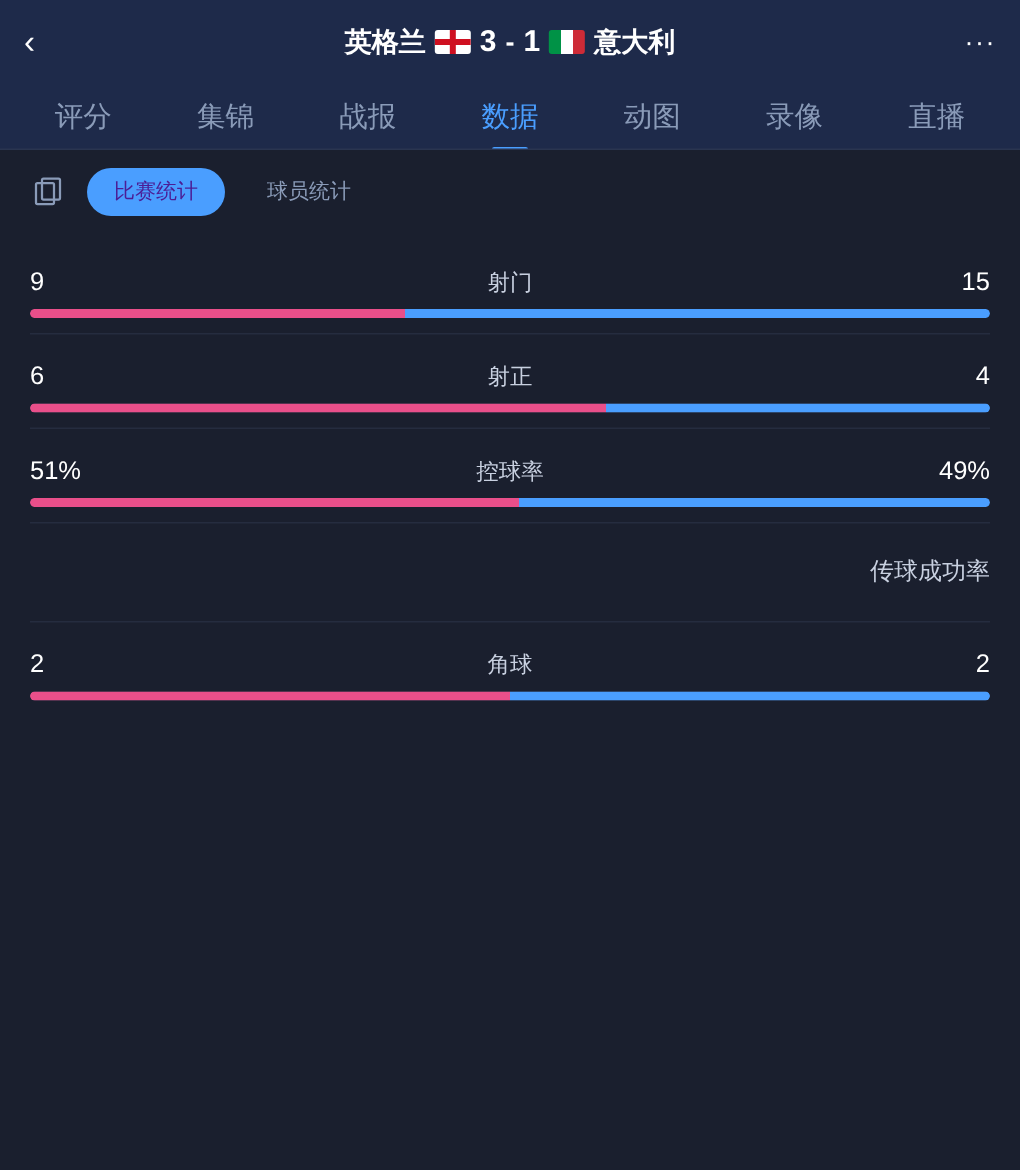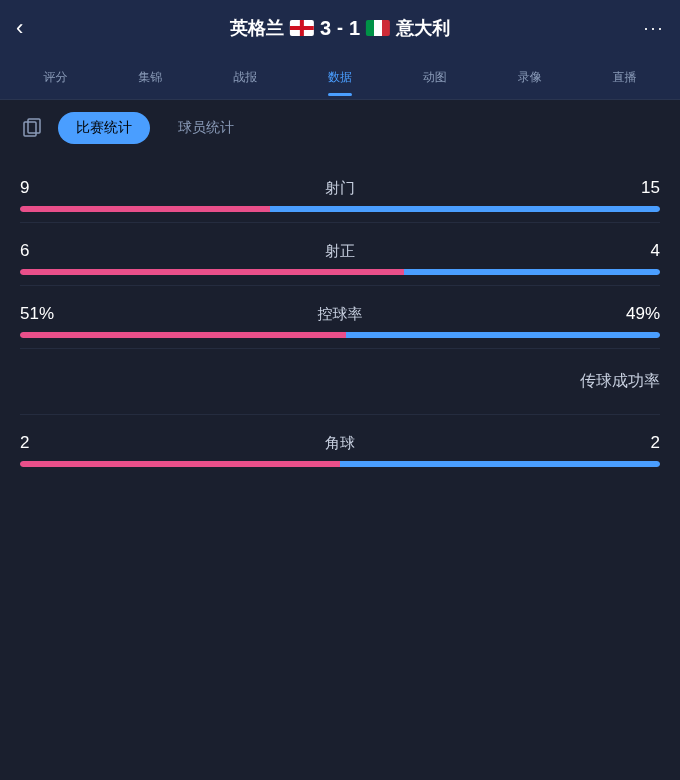--- a/index.html
+++ b/index.html
@@ -91,21 +91,21 @@
       display: flex;
       align-items: center;
       height: 44px;
       padding: 0 8px;
       border-bottom: 1px solid #2a3550;
       overflow: hidden;
     }
     .nav-tab {
       flex: 1;
       text-align: center;
-      font-size: 12px;
+      font-size: 19px;
       color: #8a9bb8;
       cursor: pointer;
       padding: 10px 4px;
       position: relative;
     }
     .nav-tab.active {
       color: #4a9eff;
     }
     .nav-tab.active::after {
       content: '';
@@ -138,21 +138,21 @@
     }
     .sub-tab {
       padding: 7px 18px;
       border-radius: 20px;
       font-size: 14px;
       cursor: pointer;
       color: #8a9bb8;
     }
     .sub-tab.active {
       background: #4a9eff;
-      color: #000000;
+      color: #4c1d95;
     }
 
     
     .stats-area {
       padding: 8px 0;
     }
     .stat-row {
       padding: 14px 20px 6px;
     }
     .stat-label-row {

